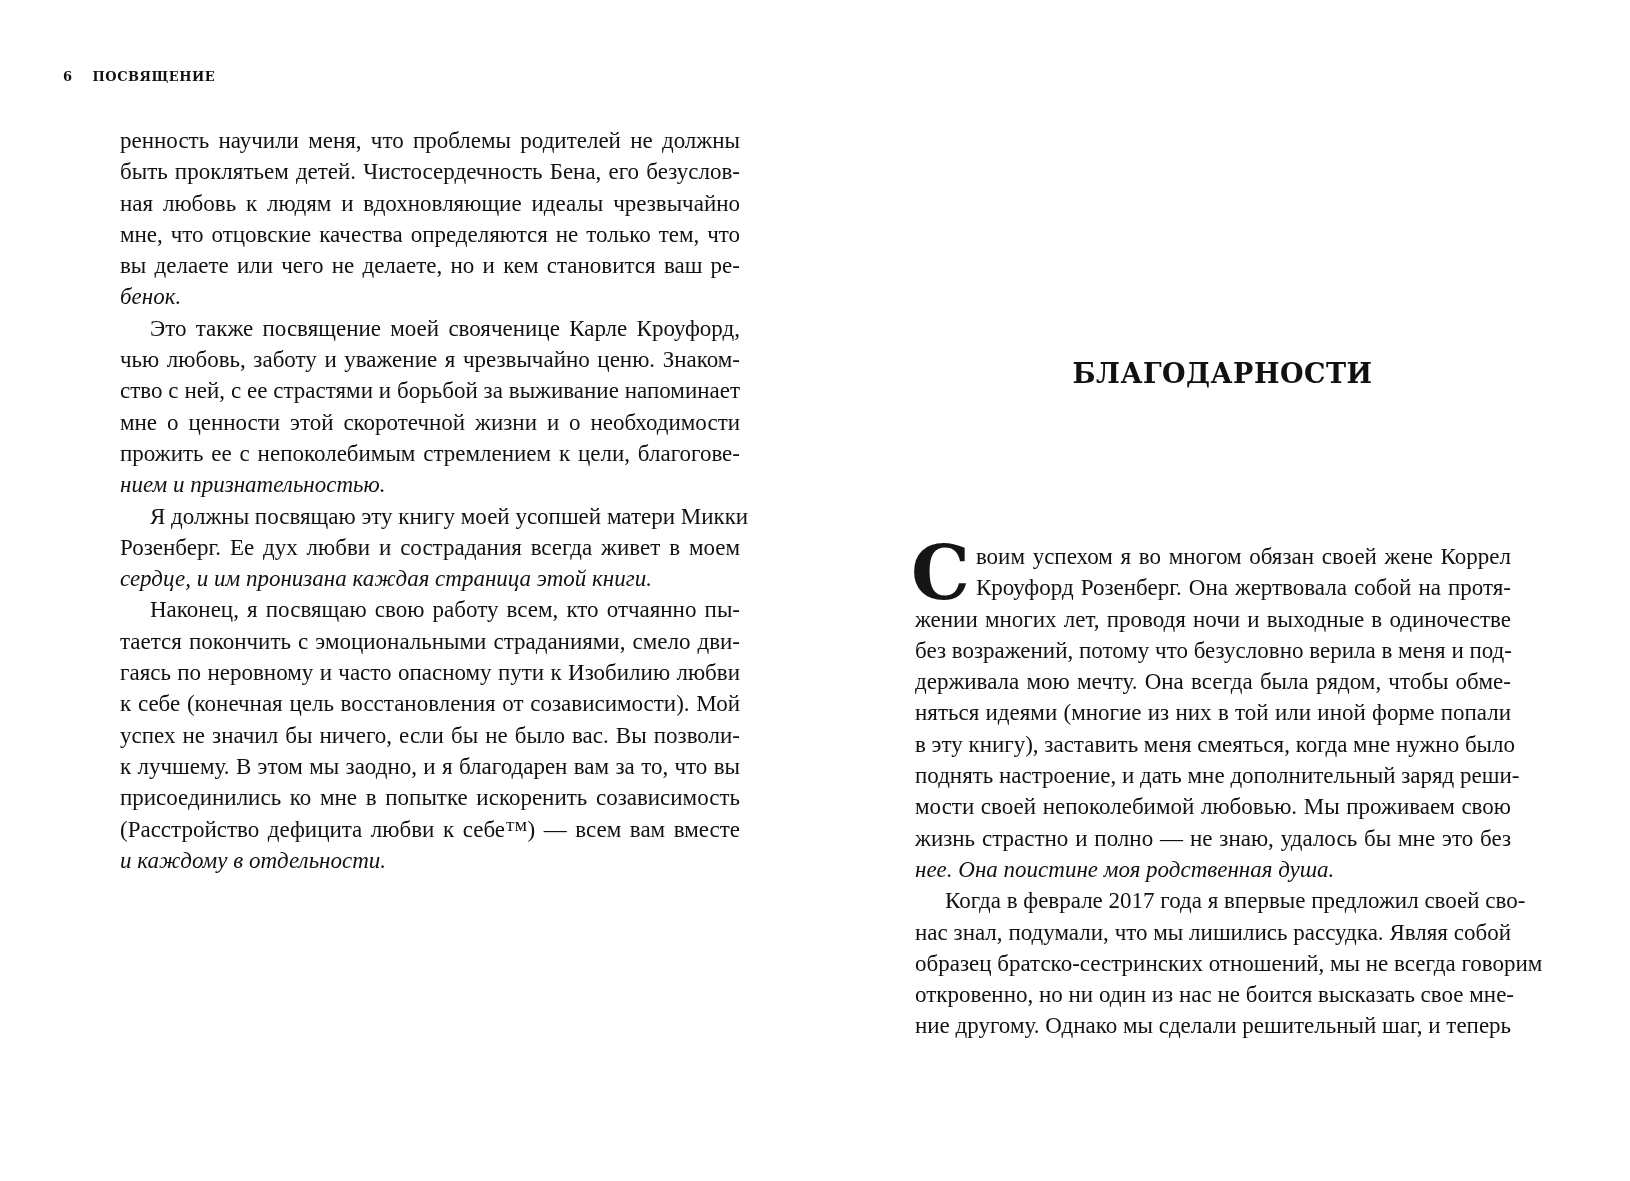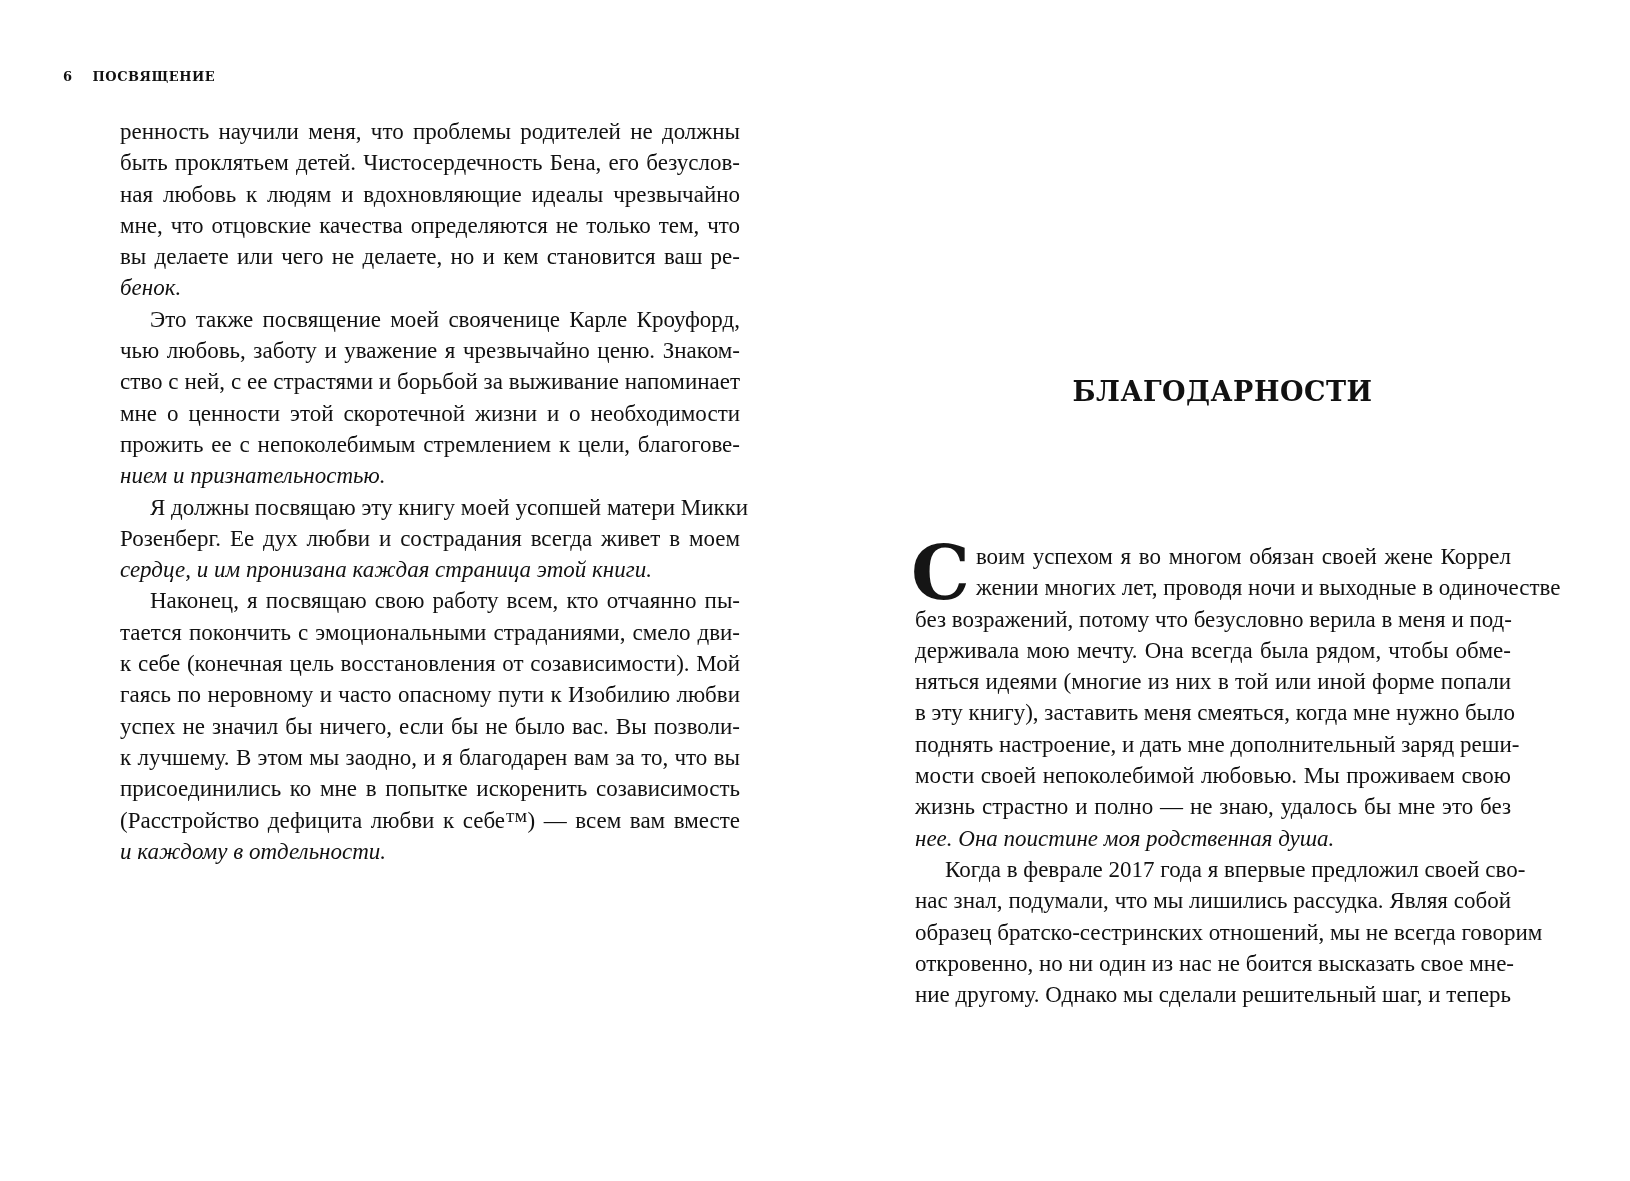--- a/index.html
+++ b/index.html
@@ -2,26 +2,26 @@
 <html><head>
 <meta charset="utf-8">
 <style>
   html, body { margin: 0; padding: 0; background: #ffffff; }
   body { width: 1630px; height: 1181px; position: relative; overflow: hidden; color: #111; }
   .page { position: absolute; top: 0; height: 1181px; }
   #page-left { left: 0; width: 815px; }
   #page-right { left: 815px; width: 815px; }
   .running-head { position: absolute; top: 69px; left: 63px; font-family: "DejaVu Serif", serif; font-weight: bold; font-size: 13px; letter-spacing: 0.5px; display: flex; gap: 20px; }
   .text-block { position: absolute; font-family: "Liberation Serif", serif; font-size: 23px; line-height: 31.3px; text-align: justify; }
-  #left-text { left: 120px; top: 116px; width: 620px; }
+  #left-text { left: 120px; top: 125px; width: 620px; }
   #right-text { left: 100px; top: 541px; width: 596px; }
   .line { display: block; text-align: justify; text-align-last: justify; white-space: nowrap; }
   .line.last { text-align-last: left; font-style: italic; }
   .line.indent { padding-left: 30px; }
-  .chapter-title { position: absolute; top: 376px; left: 0; width: 815px; text-align: center; font-family: "DejaVu Serif", serif; font-weight: bold; font-size: 27px; letter-spacing: 0.5px; }
+  .chapter-title { position: absolute; top: 358px; left: 0; width: 815px; text-align: center; font-family: "DejaVu Serif", serif; font-weight: bold; font-size: 27px; letter-spacing: 0.5px; }
   .dropcap { float: left; font-family: "DejaVu Serif", serif; font-weight: bold; font-size: 74px; line-height: 60px; margin: 2px 6px 0 -4px; color: #151515; }
 </style>
 </head>
 <body>
 
 <div class="page" id="page-left">
   <div class="running-head">
     <span>6</span>
     <span>ПОСВЯЩЕНИЕ</span>
   </div>
@@ -43,37 +43,38 @@
         <span class="line last">нием и признательностью.</span>
       </div>
       <div>
         <span class="line indent">Я должны посвящаю эту книгу моей усопшей матери Микки</span>
         <span class="line">Розенберг. Ее дух любви и сострадания всегда живет в моем</span>
         <span class="line last">сердце, и им пронизана каждая страница этой книги.</span>
       </div>
       <div>
         <span class="line indent">Наконец, я посвящаю свою работу всем, кто отчаянно пы-</span>
         <span class="line">тается покончить с эмоциональными страданиями, смело дви-</span>
+        <span class="line">гаясь по неровному и часто опасному пути к Изобилию любви</span>
         <span class="line">к себе (конечная цель восстановления от созависимости). Мой</span>
-        <span class="line">гаясь по неровному и часто опасному пути к Изобилию любви</span>
         <span class="line">успех не значил бы ничего, если бы не было вас. Вы позволи-</span>
         <span class="line">к лучшему. В этом мы заодно, и я благодарен вам за то, что вы</span>
         <span class="line">присоединились ко мне в попытке искоренить созависимость</span>
         <span class="line">(Расстройство дефицита любви к себе™) — всем вам вместе</span>
         <span class="line last">и каждому в отдельности.</span>
       </div>
     </div>
 </div>
 
 <div class="page" id="page-right">
   <div class="chapter-title">БЛАГОДАРНОСТИ</div>
   <div class="text-block" id="right-text">
     <span class="dropcap">С</span>
     <div id="right-first">
         <span class="line">воим успехом я во многом обязан своей жене Коррел</span>
+        <span class="line">Кроуфорд Розенберг. Она жертвовала собой на протя-</span>
         <span class="line">жении многих лет, проводя ночи и выходные в одиночестве</span>
         <span class="line">без возражений, потому что безусловно верила в меня и под-</span>
         <span class="line">держивала мою мечту. Она всегда была рядом, чтобы обме-</span>
         <span class="line">няться идеями (многие из них в той или иной форме попали</span>
         <span class="line">в эту книгу), заставить меня смеяться, когда мне нужно было</span>
         <span class="line">поднять настроение, и дать мне дополнительный заряд реши-</span>
         <span class="line">мости своей непоколебимой любовью. Мы проживаем свою</span>
         <span class="line">жизнь страстно и полно — не знаю, удалось бы мне это без</span>
         <span class="line last">нее. Она поистине моя родственная душа.</span>
       </div>

